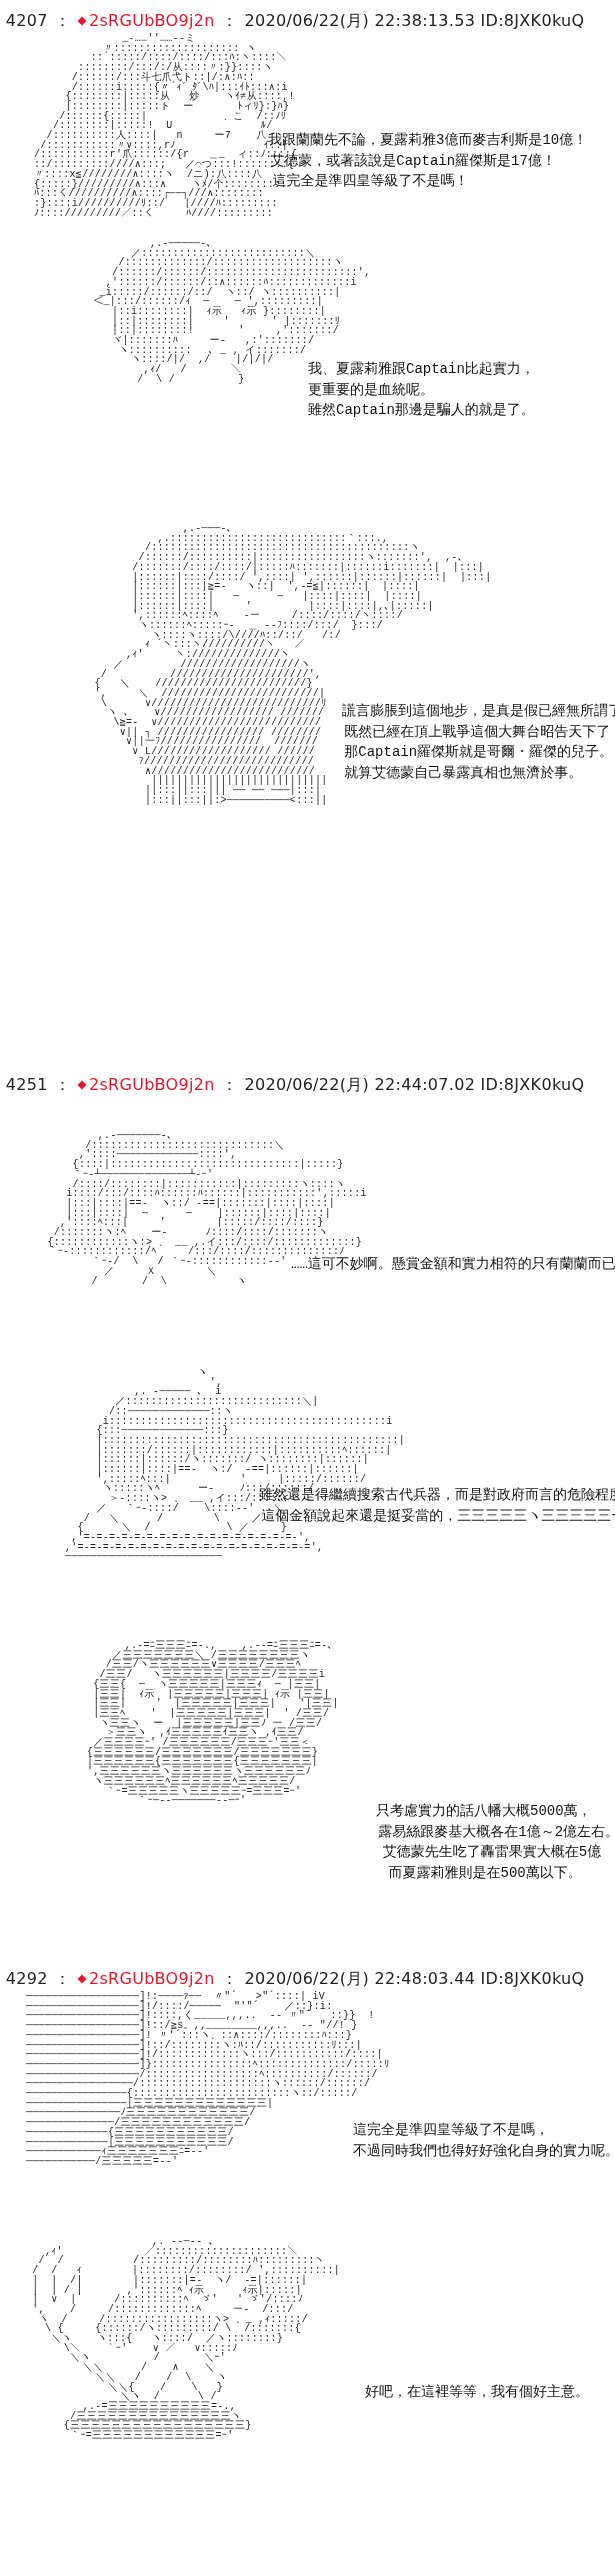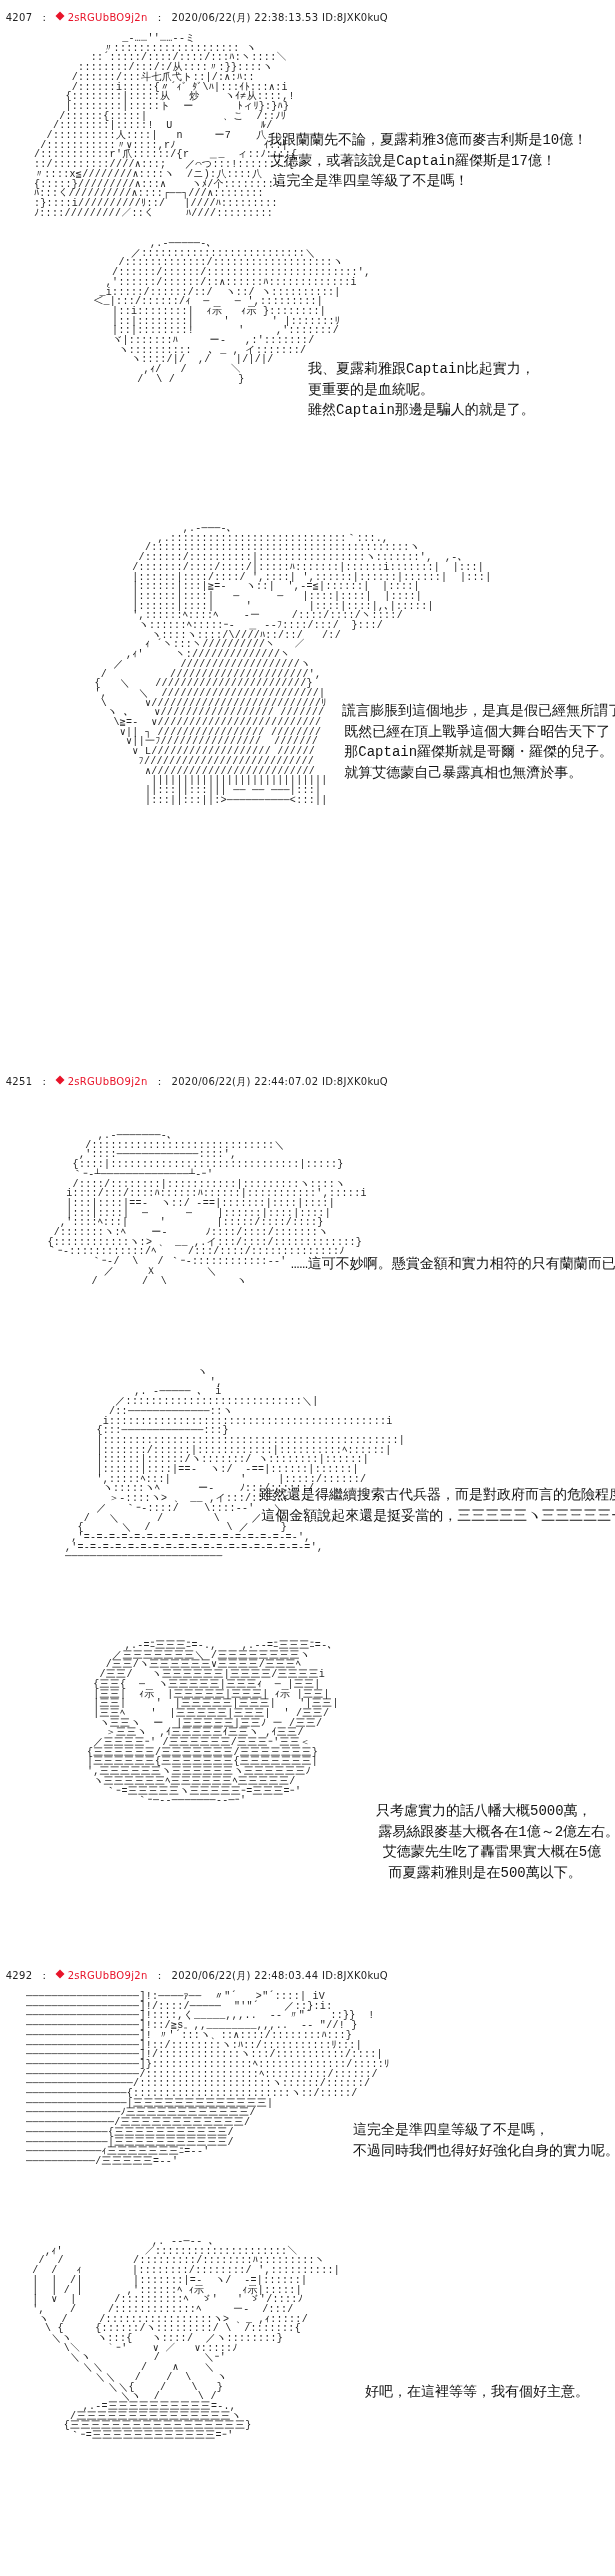--- a/index.html
+++ b/index.html
@@ -1,18 +1,18 @@
 <!DOCTYPE html>
 <html style="font-size:9px"><head>
 <meta charset="utf-8">
 <style>
   html, body { margin:0; padding:0; background:#ffffff; }
   body { width:616px; height:2576px; position:relative; overflow:hidden;
          font-family:"DejaVu Sans", "Liberation Sans", sans-serif; color:#111; }
-  .post-header { position:absolute; left:5.7px; font-size:10px; letter-spacing:0.3px; white-space:nowrap; color:#222; }
+  .post-header { position:absolute; left:5.7px; font-size:16px; letter-spacing:0.3px; white-space:nowrap; color:#222; }
   .post-header .trip { color:#e8142a; }
   .post-header .sep { margin:0 6.8px; }
   .diamond { display:inline-block; width:8px; height:8px; background:#e8142a; transform:rotate(45deg) scale(0.8); margin-right:3.4px; vertical-align:1.1px; }
   .aa { position:absolute; font-family:Liberation Mono, monospace; font-size:10px; line-height:9.7px;
         white-space:pre; color:#222; letter-spacing:0.3px; }
   .dialog { position:absolute; font-family:Liberation Mono, monospace; font-size:14px; line-height:20.5px; color:#111; }
   .dialog div { white-space:nowrap; }
 </style>
 </head>
 <body>

